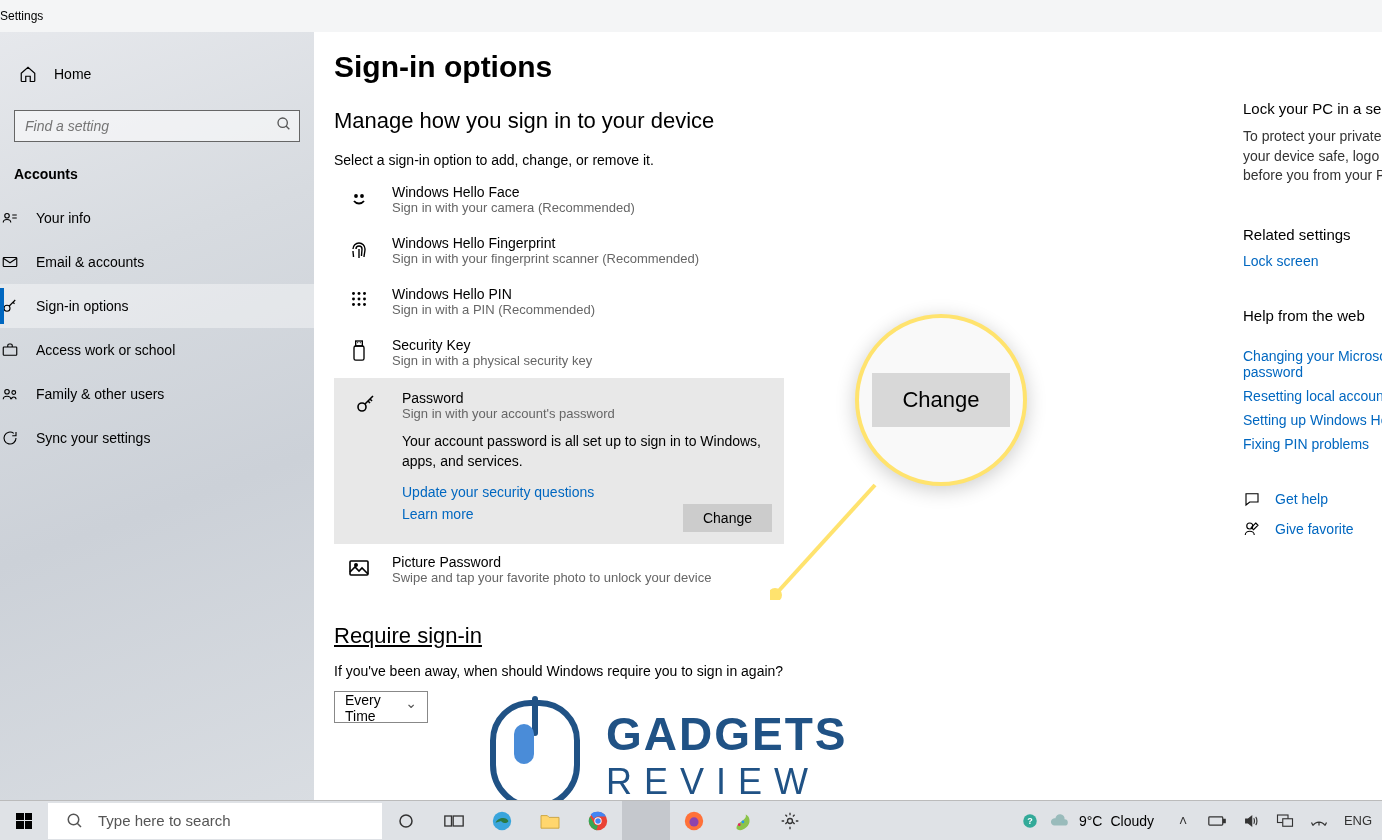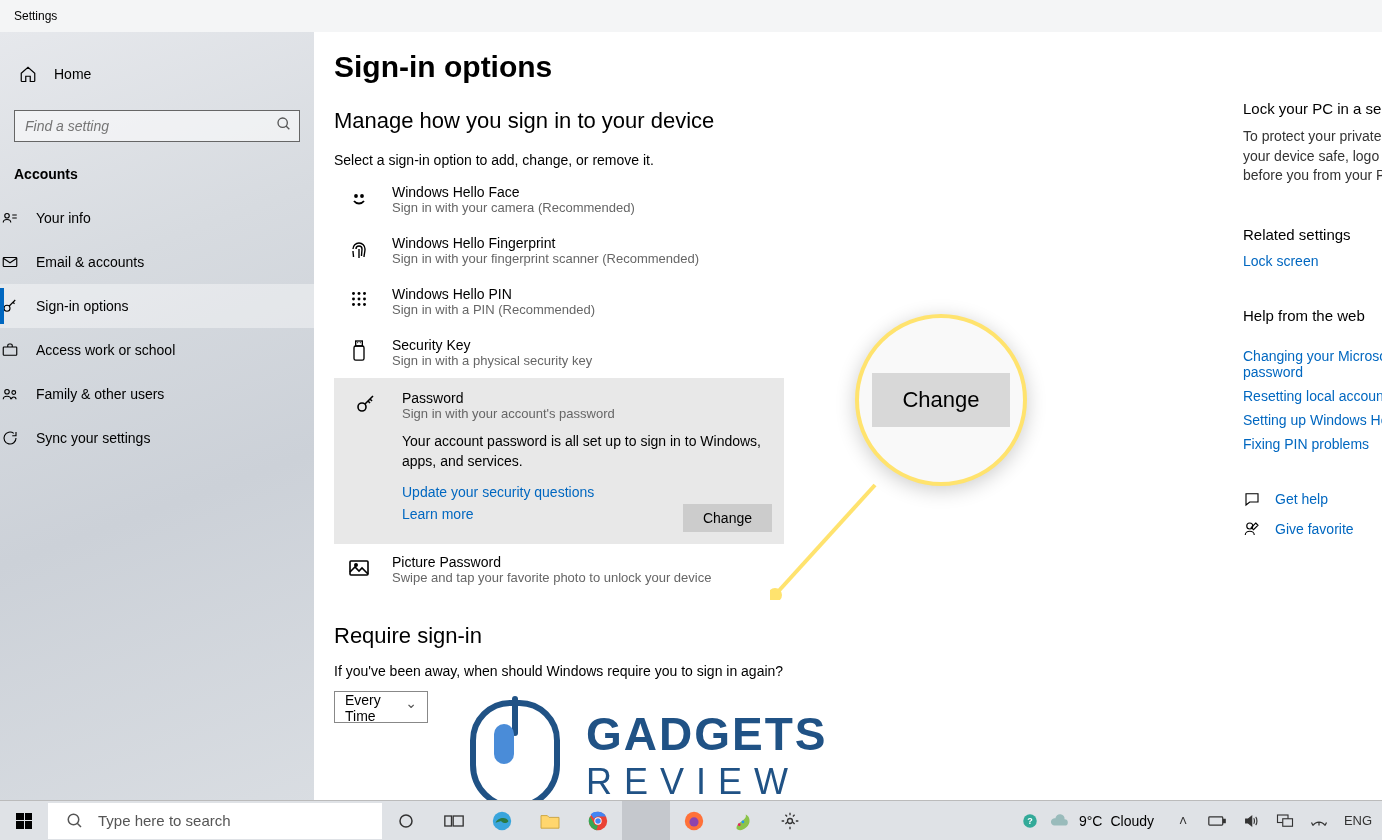--- a/index.html
+++ b/index.html
@@ -1,17 +1,17 @@
 <!DOCTYPE html>
 <html><head>
 <meta charset="utf-8">
 <style>
 * { margin: 0; padding: 0; box-sizing: border-box; font-family: "Segoe UI", sans-serif; }
 body { width: 1382px; height: 840px; overflow: hidden; background: #fff; position: relative; }
-.titlebar { height: 32px; padding-left: 14px; font-size: 12px; line-height: 32px; color: #000; background: rgba(210,215,220,.25); }
+.titlebar { height: 32px; font-size: 12px; line-height: 32px; color: #000; background: rgba(210,215,220,.25); }
 .shell { display: flex; height: 776px; }
 .sidebar { width: 314px; background: linear-gradient(160deg,#e6e8ec 0%,#d7dbe0 30%,#ccd1d8 60%,#d9dde2 100%); padding-top: 20px; position: relative; }
 .nav-row { display: flex; align-items: center; gap: 16px; height: 44px; padding-left: 18px; font-size: 14px; color: #000; cursor: pointer; }
 .nav-icon { width: 20px; height: 20px; display: flex; align-items: center; justify-content: center; color:#000; }
 .search-wrap { margin: 14px 14px 18px 14px; position: relative; }
 .search-wrap input { width: 100%; height: 32px; border: 1px solid #666; background: rgba(255,255,255,.55); padding: 0 40px 0 10px; font-size: 14px; font-style: italic; }
 .search-wrap .sicon { position: absolute; right: 8px; top: 6px; color:#555; }
 .section-hdr { font-size: 14px; font-weight: 600; padding: 6px 14px 14px 14px; }
 .nav-sub { display: flex; align-items: center; gap: 16px; height: 44px; font-size: 14px; cursor: pointer; position: relative; }
 .nav-sub.selected { background: rgba(255,255,255,.4); }
@@ -25,21 +25,21 @@
 .opt .oicon { width: 30px; display: flex; justify-content: center; padding-top: 2px; color:#000; }
 .opt .olabel { font-size: 14px; }
 .opt .odesc { font-size: 13px; color: #666; }
 .opt-expanded { background: #e8e8e8; padding: 12px 12px 16px 20px; display: flex; gap: 18px; width: 450px; position: relative; }
 .opt-expanded .body { flex: 1; }
 .opt-expanded .olabel { font-size: 14px; }
 .opt-expanded .odesc { font-size: 13px; color: #666; margin-bottom: 10px; }
 .opt-expanded .info { font-size: 14px; margin-bottom: 12px; line-height: 1.45; max-width: 360px; }
 .link { color: #0067c0; font-size: 14px; cursor: pointer; display: block; margin-bottom: 6px; }
 .change-btn { position: absolute; right: 12px; bottom: 12px; padding: 6px 20px; background: #ccc; border: none; font-size: 14px; cursor: pointer; }
-.req-title { font-size: 22px; margin-top: 28px; margin-bottom: 14px; }
+.req-title { font-size: 22px; margin-top: 28px; margin-bottom: 14px; text-decoration: underline; }
 .req-desc { font-size: 14px; margin-bottom: 12px; }
 .dropdown { width: 94px; height: 32px; border: 1px solid #888; padding: 0 28px 0 10px; font-size: 14px; background: #fff; position: relative; text-align:left; cursor:pointer;}
 .dropdown::after { content: "⌄"; position: absolute; right: 10px; top: 3px; color:#555; }
 .rightcol { position: absolute; left: 1243px; top: 100px; width: 200px; font-size: 14px; }
 .rhead { font-weight: 400; font-size: 15px; margin-bottom: 10px; }
 .rtext { color: #333; line-height: 1.4; margin-bottom: 40px; }
 .rlink { color: #0067c0; display: block; margin-bottom: 8px; cursor: pointer; }
 .riconrow { display: flex; gap: 14px; align-items: center; margin-bottom: 12px; }
 .taskbar { position: absolute; left: 0; right: 0; bottom: 0; height: 40px; background: #dfe2e6; display: flex; align-items: center; border-top: 1px solid #bbb; }
 .tb-start { width: 48px; height: 40px; display: flex; align-items: center; justify-content: center; cursor: pointer; }
@@ -50,21 +50,21 @@
 .tb-btn { width: 48px; height: 40px; display: flex; align-items: center; justify-content: center; cursor: pointer; font-size:16px; color:#333;}
 .tb-btn.active { background:#c5c8cd; }
 .tb-right { margin-left: auto; display: flex; align-items: center; gap: 4px; padding-right: 4px; height:40px; }
 .tb-sys { width: 30px; height: 40px; display: flex; align-items: center; justify-content: center; font-size: 14px; color:#333; cursor:pointer;}
 .weather { display:flex; align-items:center; gap:8px; font-size:14px; margin-right:10px; cursor:pointer;}
 
 .callout { position:absolute; left:855px; top:314px; width:172px; height:172px; border-radius:50%; border:4px solid #ffe36e; background:#f9f9f9; box-shadow:0 4px 20px rgba(0,0,0,.2); display:flex; align-items:center; justify-content:center; }
 .callout-inner { background:#d8d8d8; padding:14px 30px; font-size:22px; }
 .callout-line { position:absolute; left:770px; top:480px; width:120px; height:120px; pointer-events:none; }
 svg { display:block; }
-.watermark { position:absolute; left:470px; top:700px; pointer-events:none; }
+.watermark { position:absolute; left:490px; top:700px; pointer-events:none; }
 .watermark .t1 { font-size:46px; font-weight:800; color:#205285; letter-spacing:2px; }
 .watermark .t2 { font-size:36px; font-weight:300; color:#205285; letter-spacing:12px; }
 .wm-mouse { width:90px; height:110px; border:6px solid #205285; border-radius:45px 45px 50px 50px; position:relative; background:#fff;}
 .wm-mouse::before { content:""; position:absolute; left:50%; top:-10px; width:6px; height:40px; background:#205285; border-radius:3px; transform:translateX(-50%);}
 .wm-mouse .btn { position:absolute; left:18px; top:18px; width:20px; height:40px; background:#4a8cd8; border-radius:10px;}
 .wm-flex { display:flex; align-items:center; gap:26px; }
 </style>
 </head>
 <body>
 

